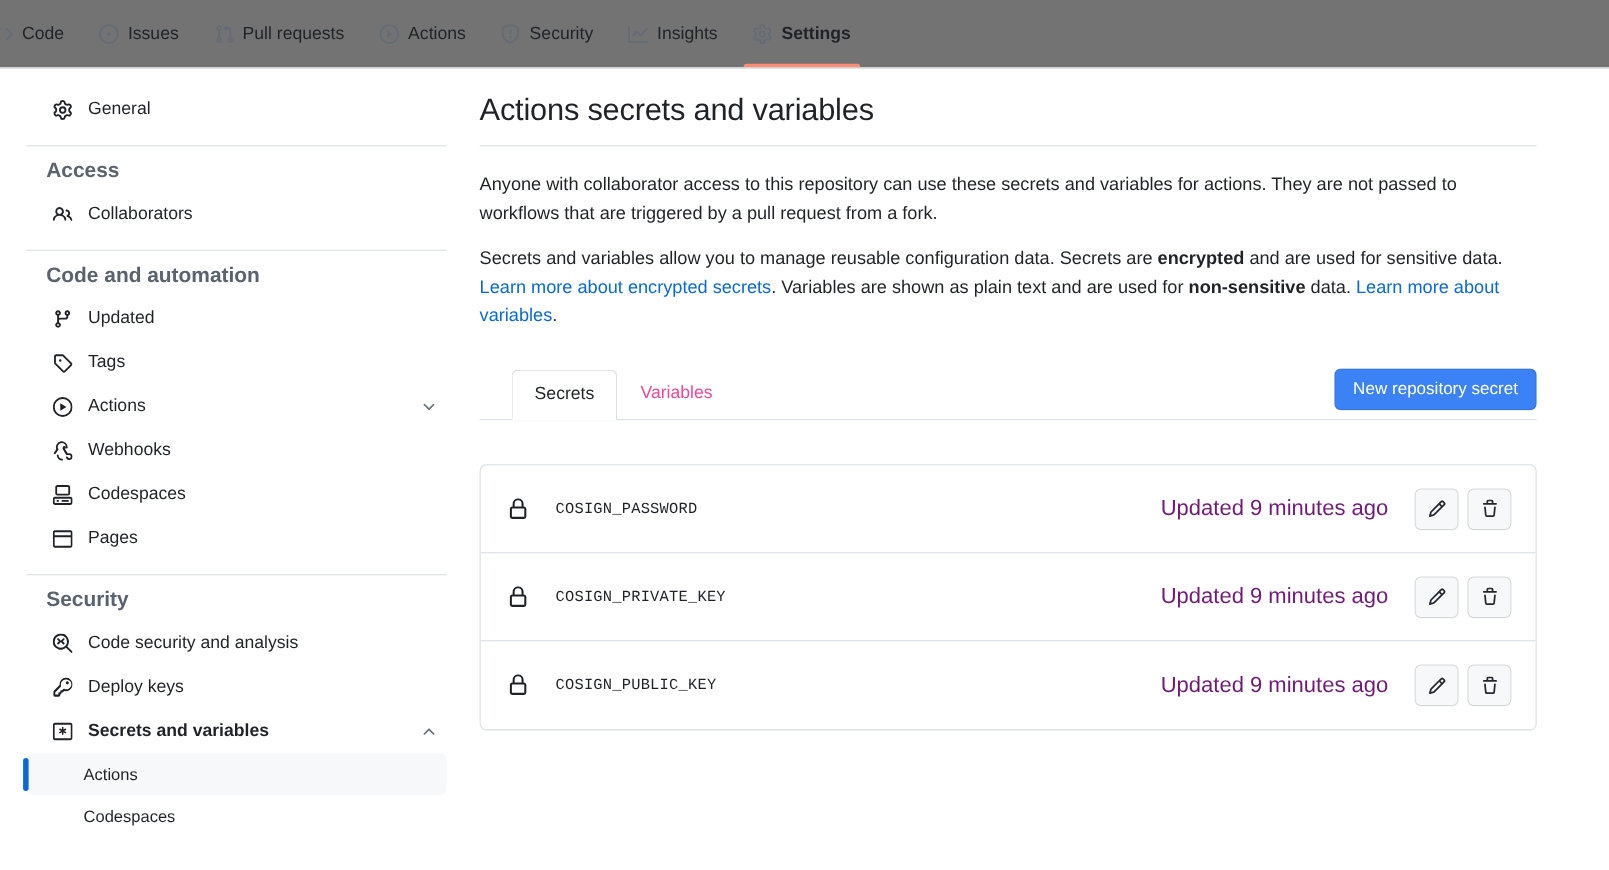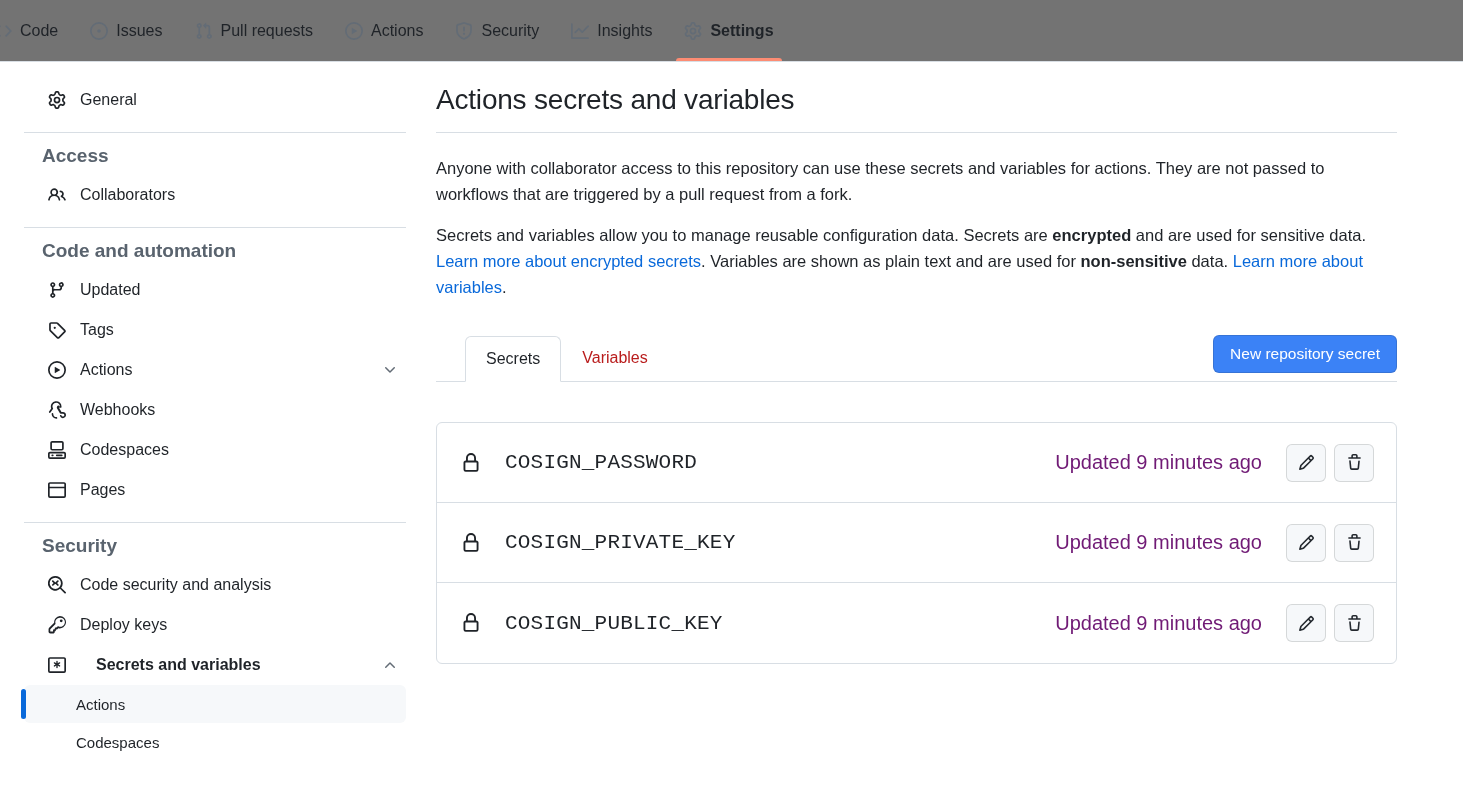--- a/index.html
+++ b/index.html
@@ -56,21 +56,21 @@
     height: 40px;
     font-size: 16px;
     color: #1f2328;
     border-radius: 6px;
     padding: 0 8px 0 24px;
     cursor: pointer;
     position: relative;
   }
   .side-link .s-ico { width: 18px; height: 18px; flex: none; color: #1f2328; }
   .side-link .s-ico svg { width: 18px; height: 18px; display: block; fill: currentColor; }
-  .side-link.bold .s-label { font-weight: 700; margin-left: 16px; }
+  .side-link.bold .s-label { font-weight: 700; }
   .side-sep { border-top: 1px solid #d8dee4; margin: 12px 0 12px 0; }
   .side-group {
     font-size: 19px; font-weight: 700; color: #59636e;
     padding: 0 8px 0 18px; margin-bottom: 8px; margin-top: 6px;
   }
   .chev { margin-left: auto; width: 16px; height: 16px; color: #636c76; }
   .chev svg { width: 16px; height: 16px; display: block; fill: currentColor; }
   .sub-link {
     display: flex; align-items: center;
     height: 38px;
@@ -107,21 +107,21 @@
     margin-top: 30px;
     display: flex; align-items: flex-end;
     border-bottom: 1px solid #d8dee4;
     position: relative;
     height: 52px;
     padding-left: 29px;
   }
   .tab {
     font-size: 16px;
     padding: 12px 20px;
-    color: #b91c1c;
+    color: #ec4899;
     cursor: pointer;
     position: relative;
     border: 1px solid transparent;
     border-radius: 6px 6px 0 0;
     line-height: 1.3;
   }
   .tab.active {
     background: #ffffff;
     border-color: #d8dee4;
     border-bottom-color: #ffffff;
@@ -152,21 +152,21 @@
     display: flex; align-items: center;
     height: 80px;
     padding: 0 22px 0 24px;
     border-bottom: 1px solid #d8dee4;
   }
   .row:last-child { border-bottom: none; }
   .lock { width: 20px; height: 20px; flex: none; color: #1f2328; margin-right: 24px; }
   .lock svg { width: 20px; height: 20px; display: block; fill: currentColor; }
   .sname {
     font-family: "Liberation Mono", monospace;
-    font-size: 21px; color: #1f2328; letter-spacing: 0.2px;
+    font-size: 14px; color: #1f2328; letter-spacing: 0.2px;
   }
   .updated { margin-left: auto; font-size: 20px; color: #701a75; margin-right: 16px; white-space: nowrap; }
   .iconbtn {
     width: 40px; height: 38px;
     border: 1px solid rgba(27,31,36,0.15);
     border-radius: 6px;
     background: #f6f8fa;
     display: flex; align-items: center; justify-content: center;
     cursor: pointer;
     margin-left: 8px;

